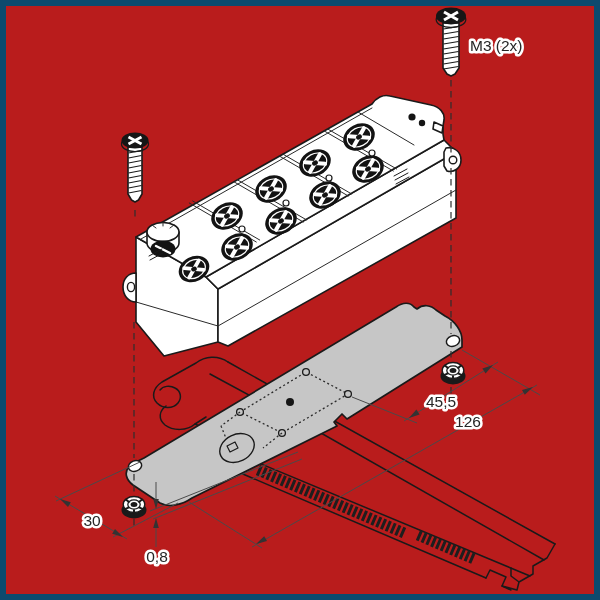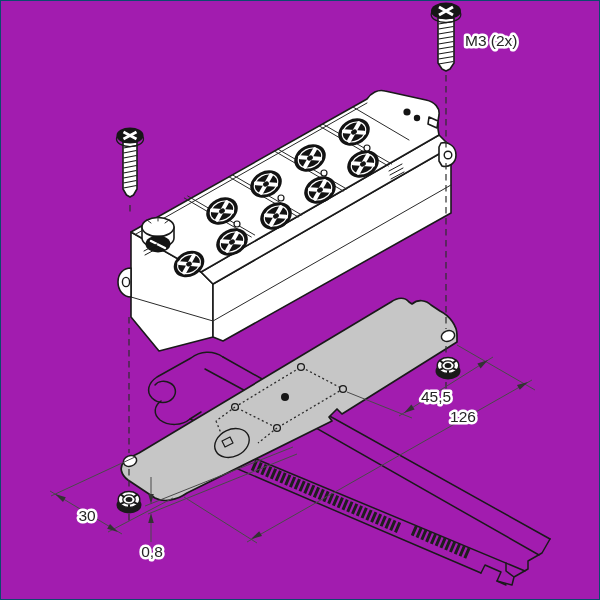--- a/index.html
+++ b/index.html
@@ -1,18 +1,18 @@
 <!DOCTYPE html>
 <html><head>
 <meta charset="utf-8">
 <style>
   html,body { margin:0; padding:0; background:#fff; }
   .page {
-    width:600px; height:600px; position:relative; background:#a21caf;
-    box-sizing:border-box; border:1px solid #0c4a6e; overflow:hidden;
+    width:600px; height:600px; position:relative; background:#b91c1c;
+    box-sizing:border-box; border:6px solid #0c4a6e; overflow:hidden;
     font-family:"Liberation Sans", sans-serif;
   }
   svg { position:absolute; left:0; top:0; }
   svg text {
     font-family:"Liberation Sans", sans-serif;
     font-size:15.5px; fill:#262626;
     paint-order:stroke; stroke:#ffffff; stroke-width:5px; stroke-linejoin:round;
   }
   .outline { fill:#ffffff; stroke:#1a1a1a; stroke-width:1.6; stroke-linejoin:round; }
   .thin    { fill:none; stroke:#2a2a2a; stroke-width:1; }

